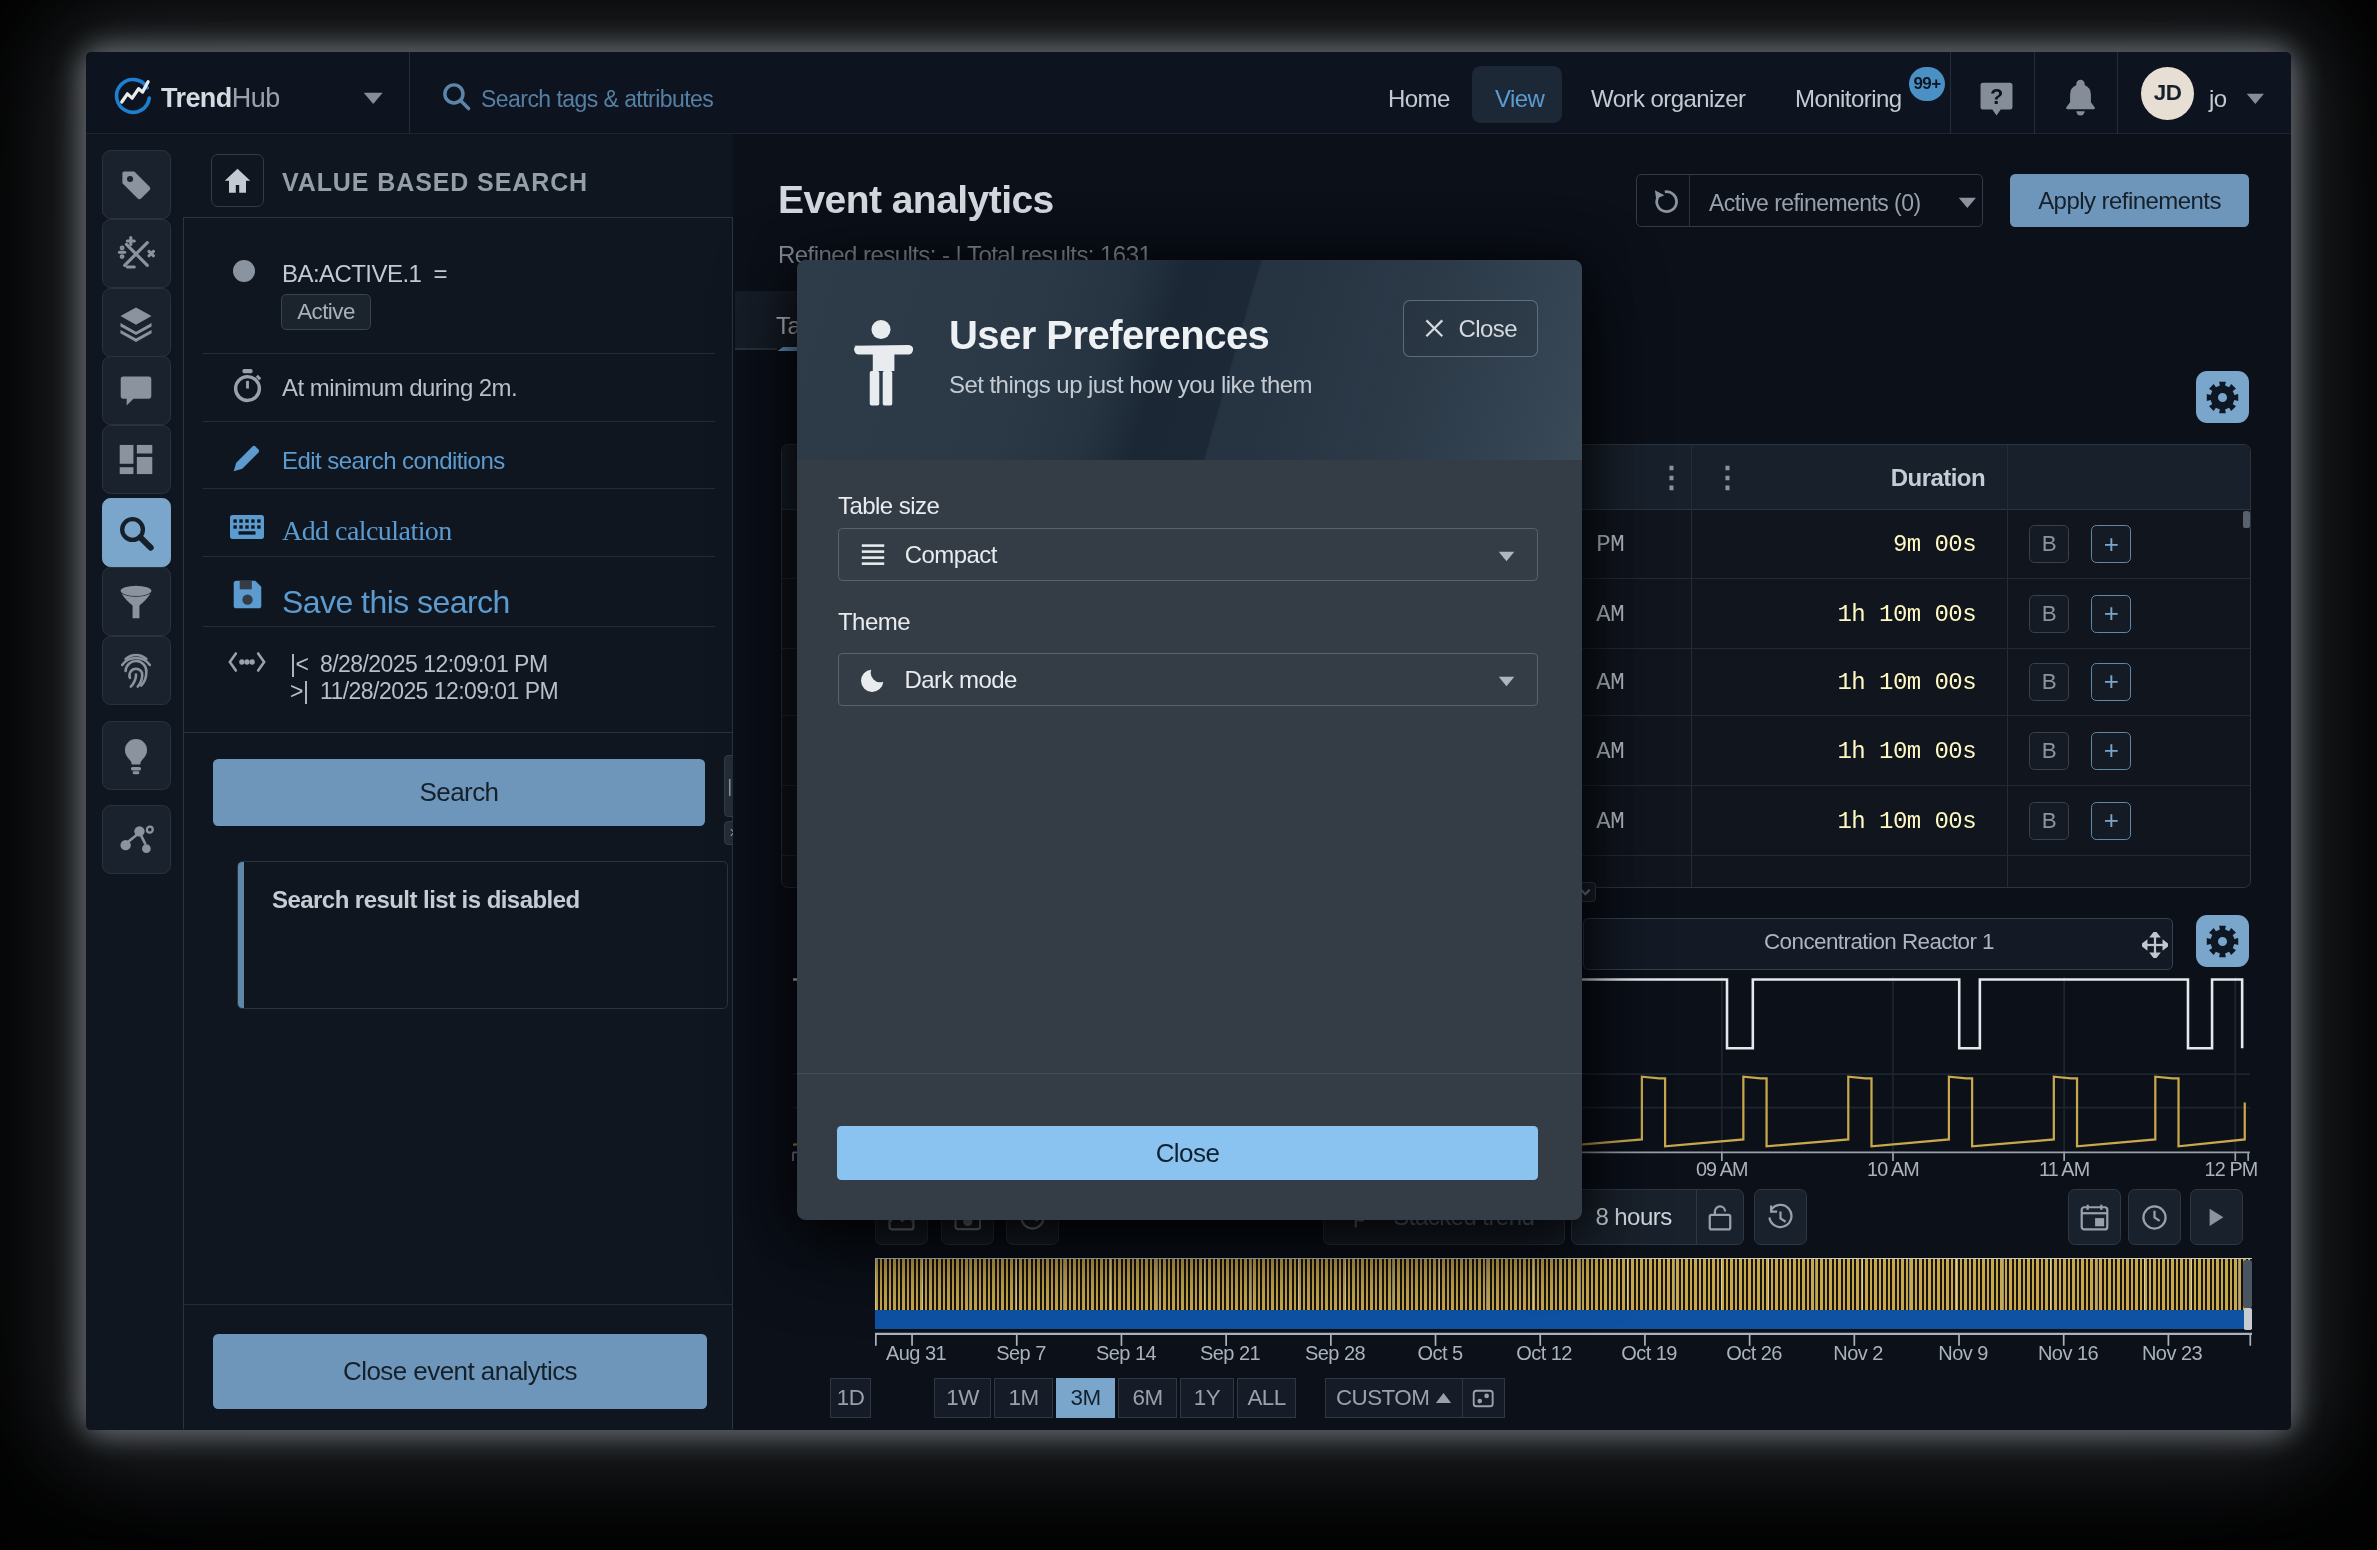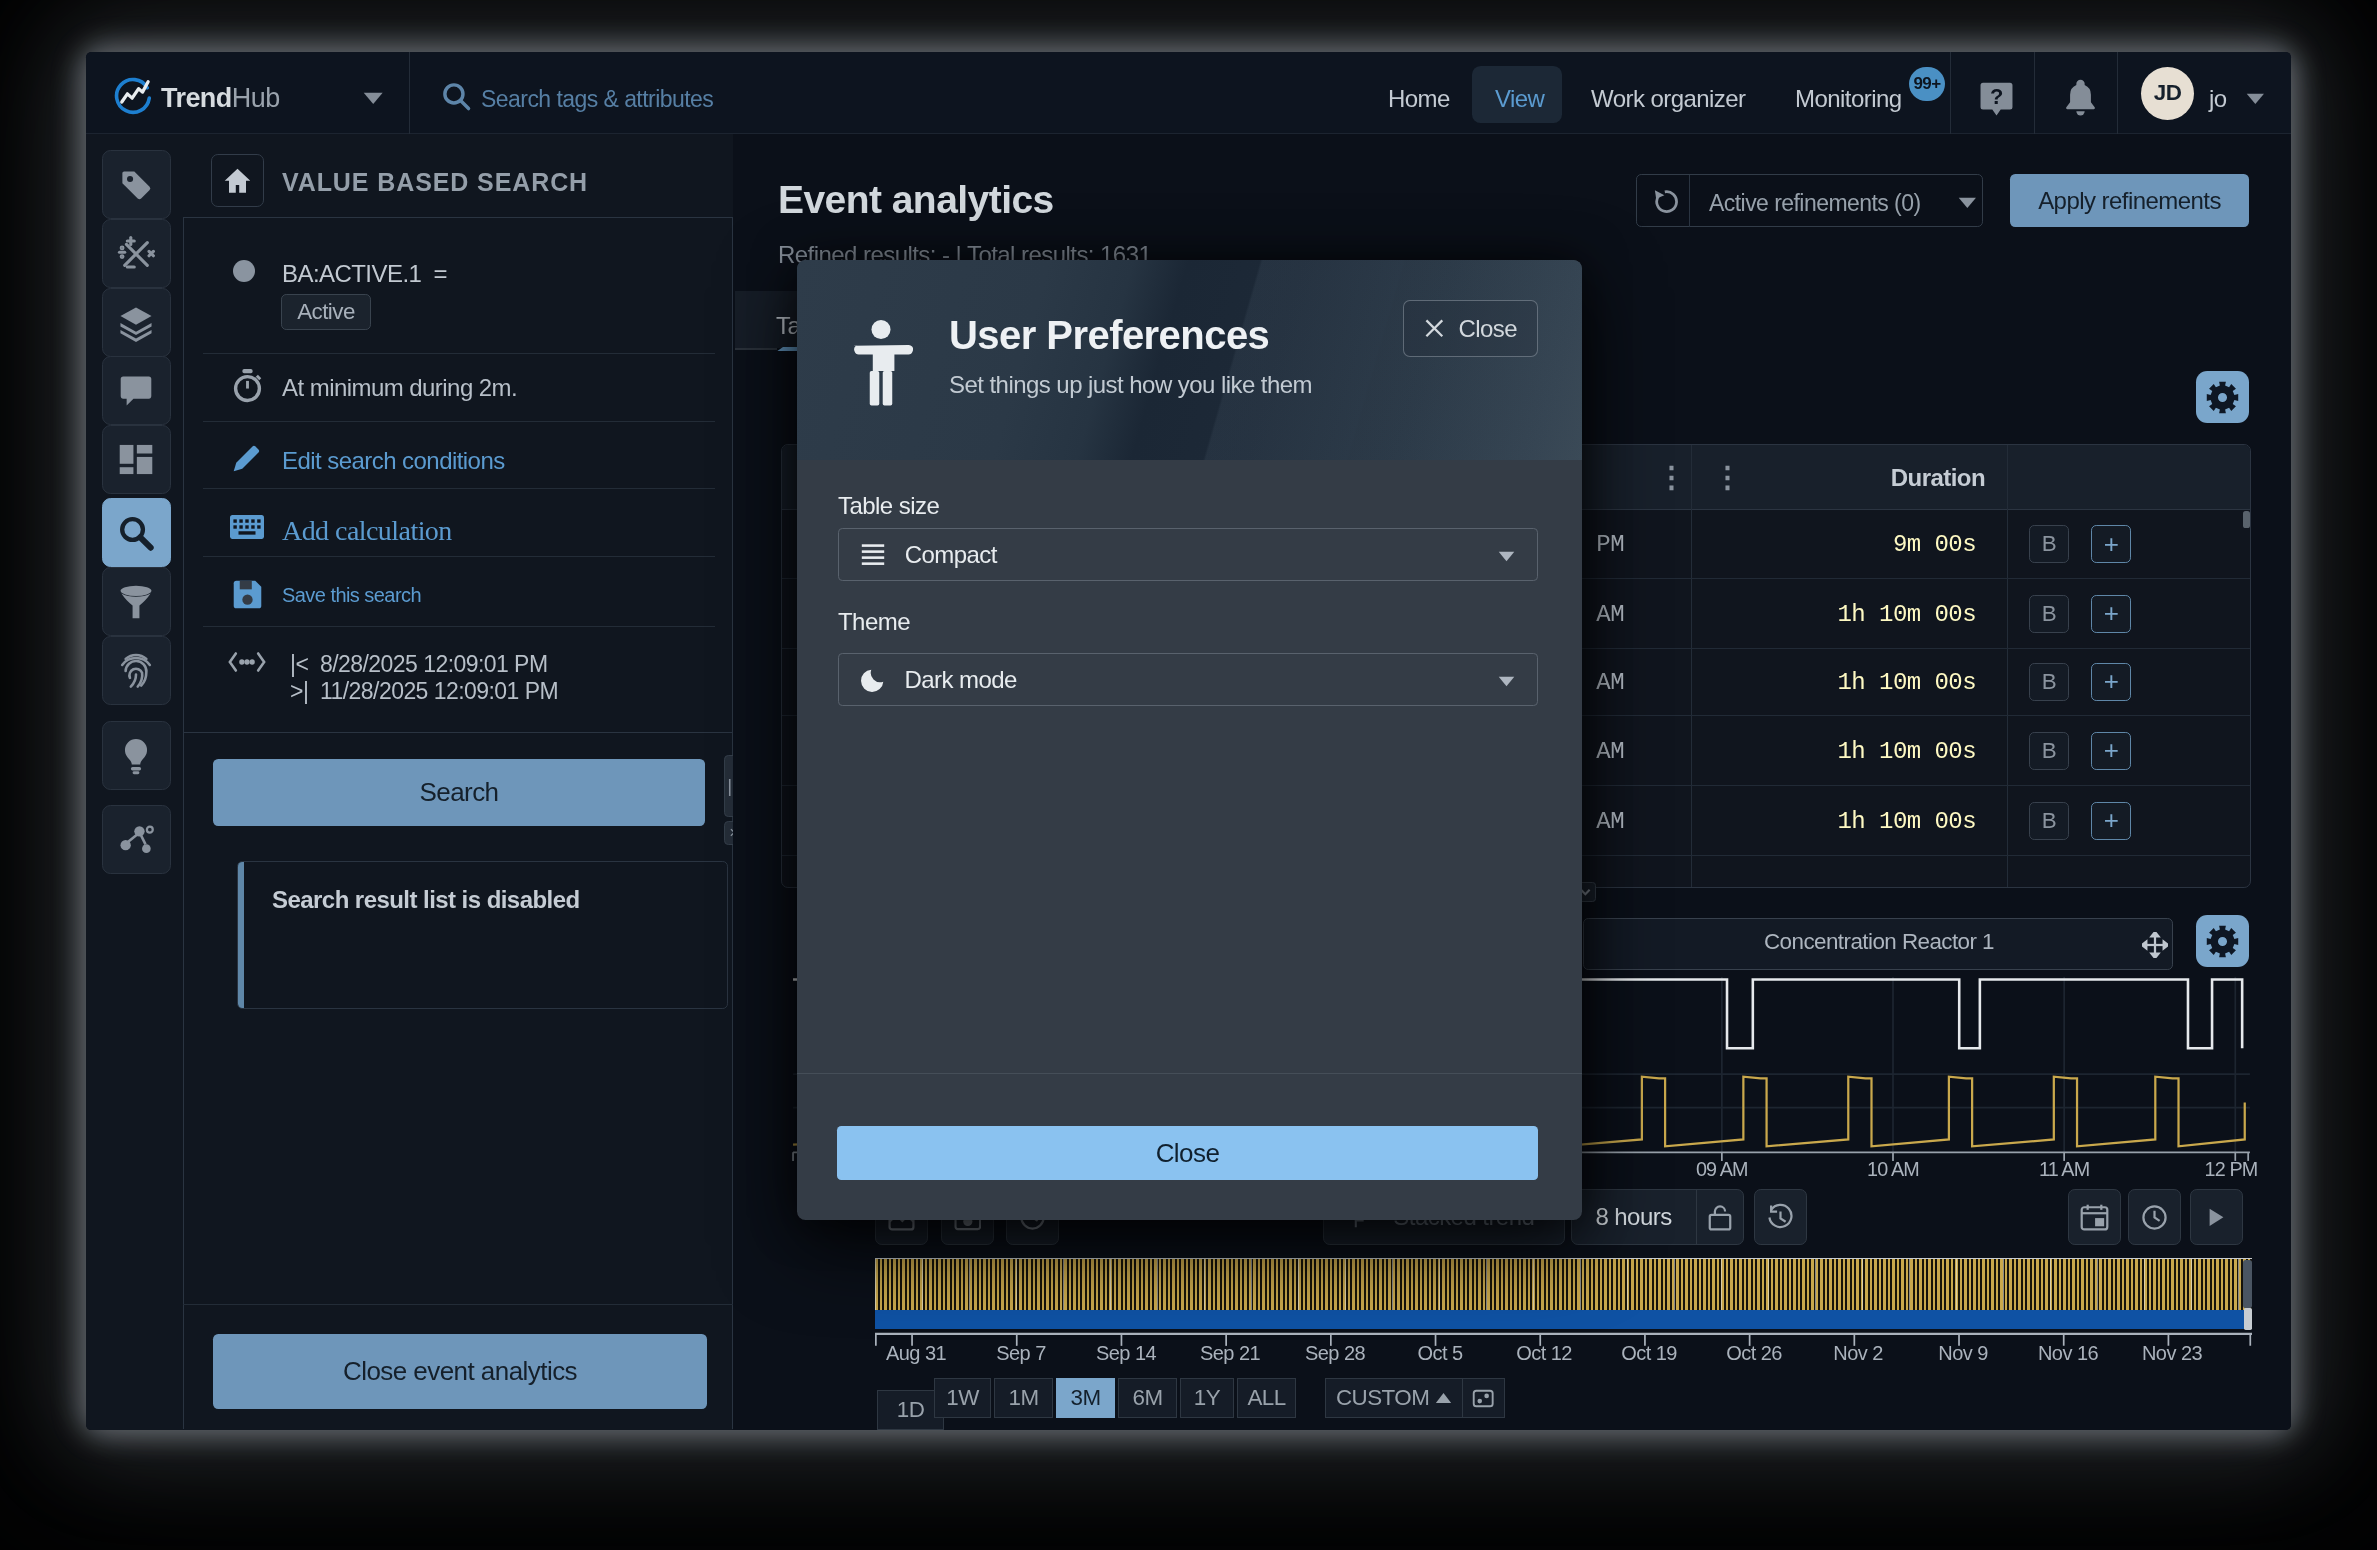--- a/index.html
+++ b/index.html
@@ -244,21 +244,21 @@
         </g>
       </svg>
     <div class="abs blue" style="left:196px;top:381px;font-size:28px;font-family:Liberation Serif, serif;">Add calculation</div>
     <div class="sep" style="left:117px;top:422px;width:512px;height:0.9px;"></div>
 
     <svg class="abs" style="left:146px;top:445px" width="31" height="31" viewBox="0 0 36 36">
         <path d="M2 5 a3 3 0 0 1 3 -3 h22 l7 7 v22 a3 3 0 0 1 -3 3 h-26 a3 3 0 0 1 -3 -3 z" fill="#5b9bd0"></path>
         <rect x="9" y="2" width="14" height="10" fill="#343c46"></rect>
         <circle cx="18" cy="24" r="6" fill="#343c46"></circle>
       </svg>
-    <div class="abs blue" style="left:196px;top:450px;font-size:20px;">Save this search</div>
+    <div class="abs blue" style="left:196px;top:450px;font-size:32px;">Save this search</div>
     <div class="sep" style="left:117px;top:492px;width:512px;height:0.9px;"></div>
 
     <svg class="abs" style="left:141px;top:516px" width="40" height="24" viewBox="0 0 46 28" stroke="#99a2ac" stroke-width="3" fill="none" stroke-linecap="round">
       <path d="M10 4 L3 14 L10 24"></path>
         <path d="M36 4 L43 14 L36 24"></path>
       <circle cx="17" cy="14" r="1.6" fill="#99a2ac"></circle>
         <circle cx="23" cy="14" r="1.6" fill="#99a2ac"></circle>
         <circle cx="29" cy="14" r="1.6" fill="#99a2ac"></circle>
     </svg>
     <div class="abs" style="left:204px;top:517px;font-size:23px;color:#b7bfc8;">|&lt;&nbsp;&nbsp;8/28/2025 12:09:01 PM</div>
@@ -480,21 +480,21 @@
         <div class="axlab" style="left: 1458px;">Oct 12</div>
         <div class="axlab" style="left: 1563px;">Oct 19</div>
         <div class="axlab" style="left: 1668px;">Oct 26</div>
         <div class="axlab" style="left: 1772px;">Nov 2</div>
         <div class="axlab" style="left: 1877px;">Nov 9</div>
         <div class="axlab" style="left: 1982px;">Nov 16</div>
         <div class="axlab" style="left: 2086px;">Nov 23</div>
       </div>
 
     <div id="ranges">
-        <div class="rbtn" style="left: 791px; width: 67px; margin-top: 12px;">1D</div>
+        <div class="rbtn" style="left: 744px; width: 41px;">1D</div>
         <div class="rbtn" style="left: 848px; width: 57px;">1W</div>
         <div class="rbtn" style="left: 908px; width: 59px;">1M</div>
         <div class="rbtn" style="left: 970px; width: 59px; background: rgb(123, 166, 203); color: rgb(19, 32, 44); border-color: rgb(123, 166, 203);">3M</div>
         <div class="rbtn" style="left: 1032px; width: 59px;">6M</div>
         <div class="rbtn" style="left: 1094px; width: 54px;">1Y</div>
         <div class="rbtn" style="left: 1151px; width: 59px;">ALL</div>
         <div class="rbtn" style="left: 1239px; width: 138px;">CUSTOM&nbsp; <svg width="17" height="12" viewBox="0 0 20 14">
             <path d="M10 1 L19 13 L1 13 Z" fill="#99a2ab"></path>
           </svg></div>
         <div class="rbtn" style="left: 1376px; width: 43px;">

